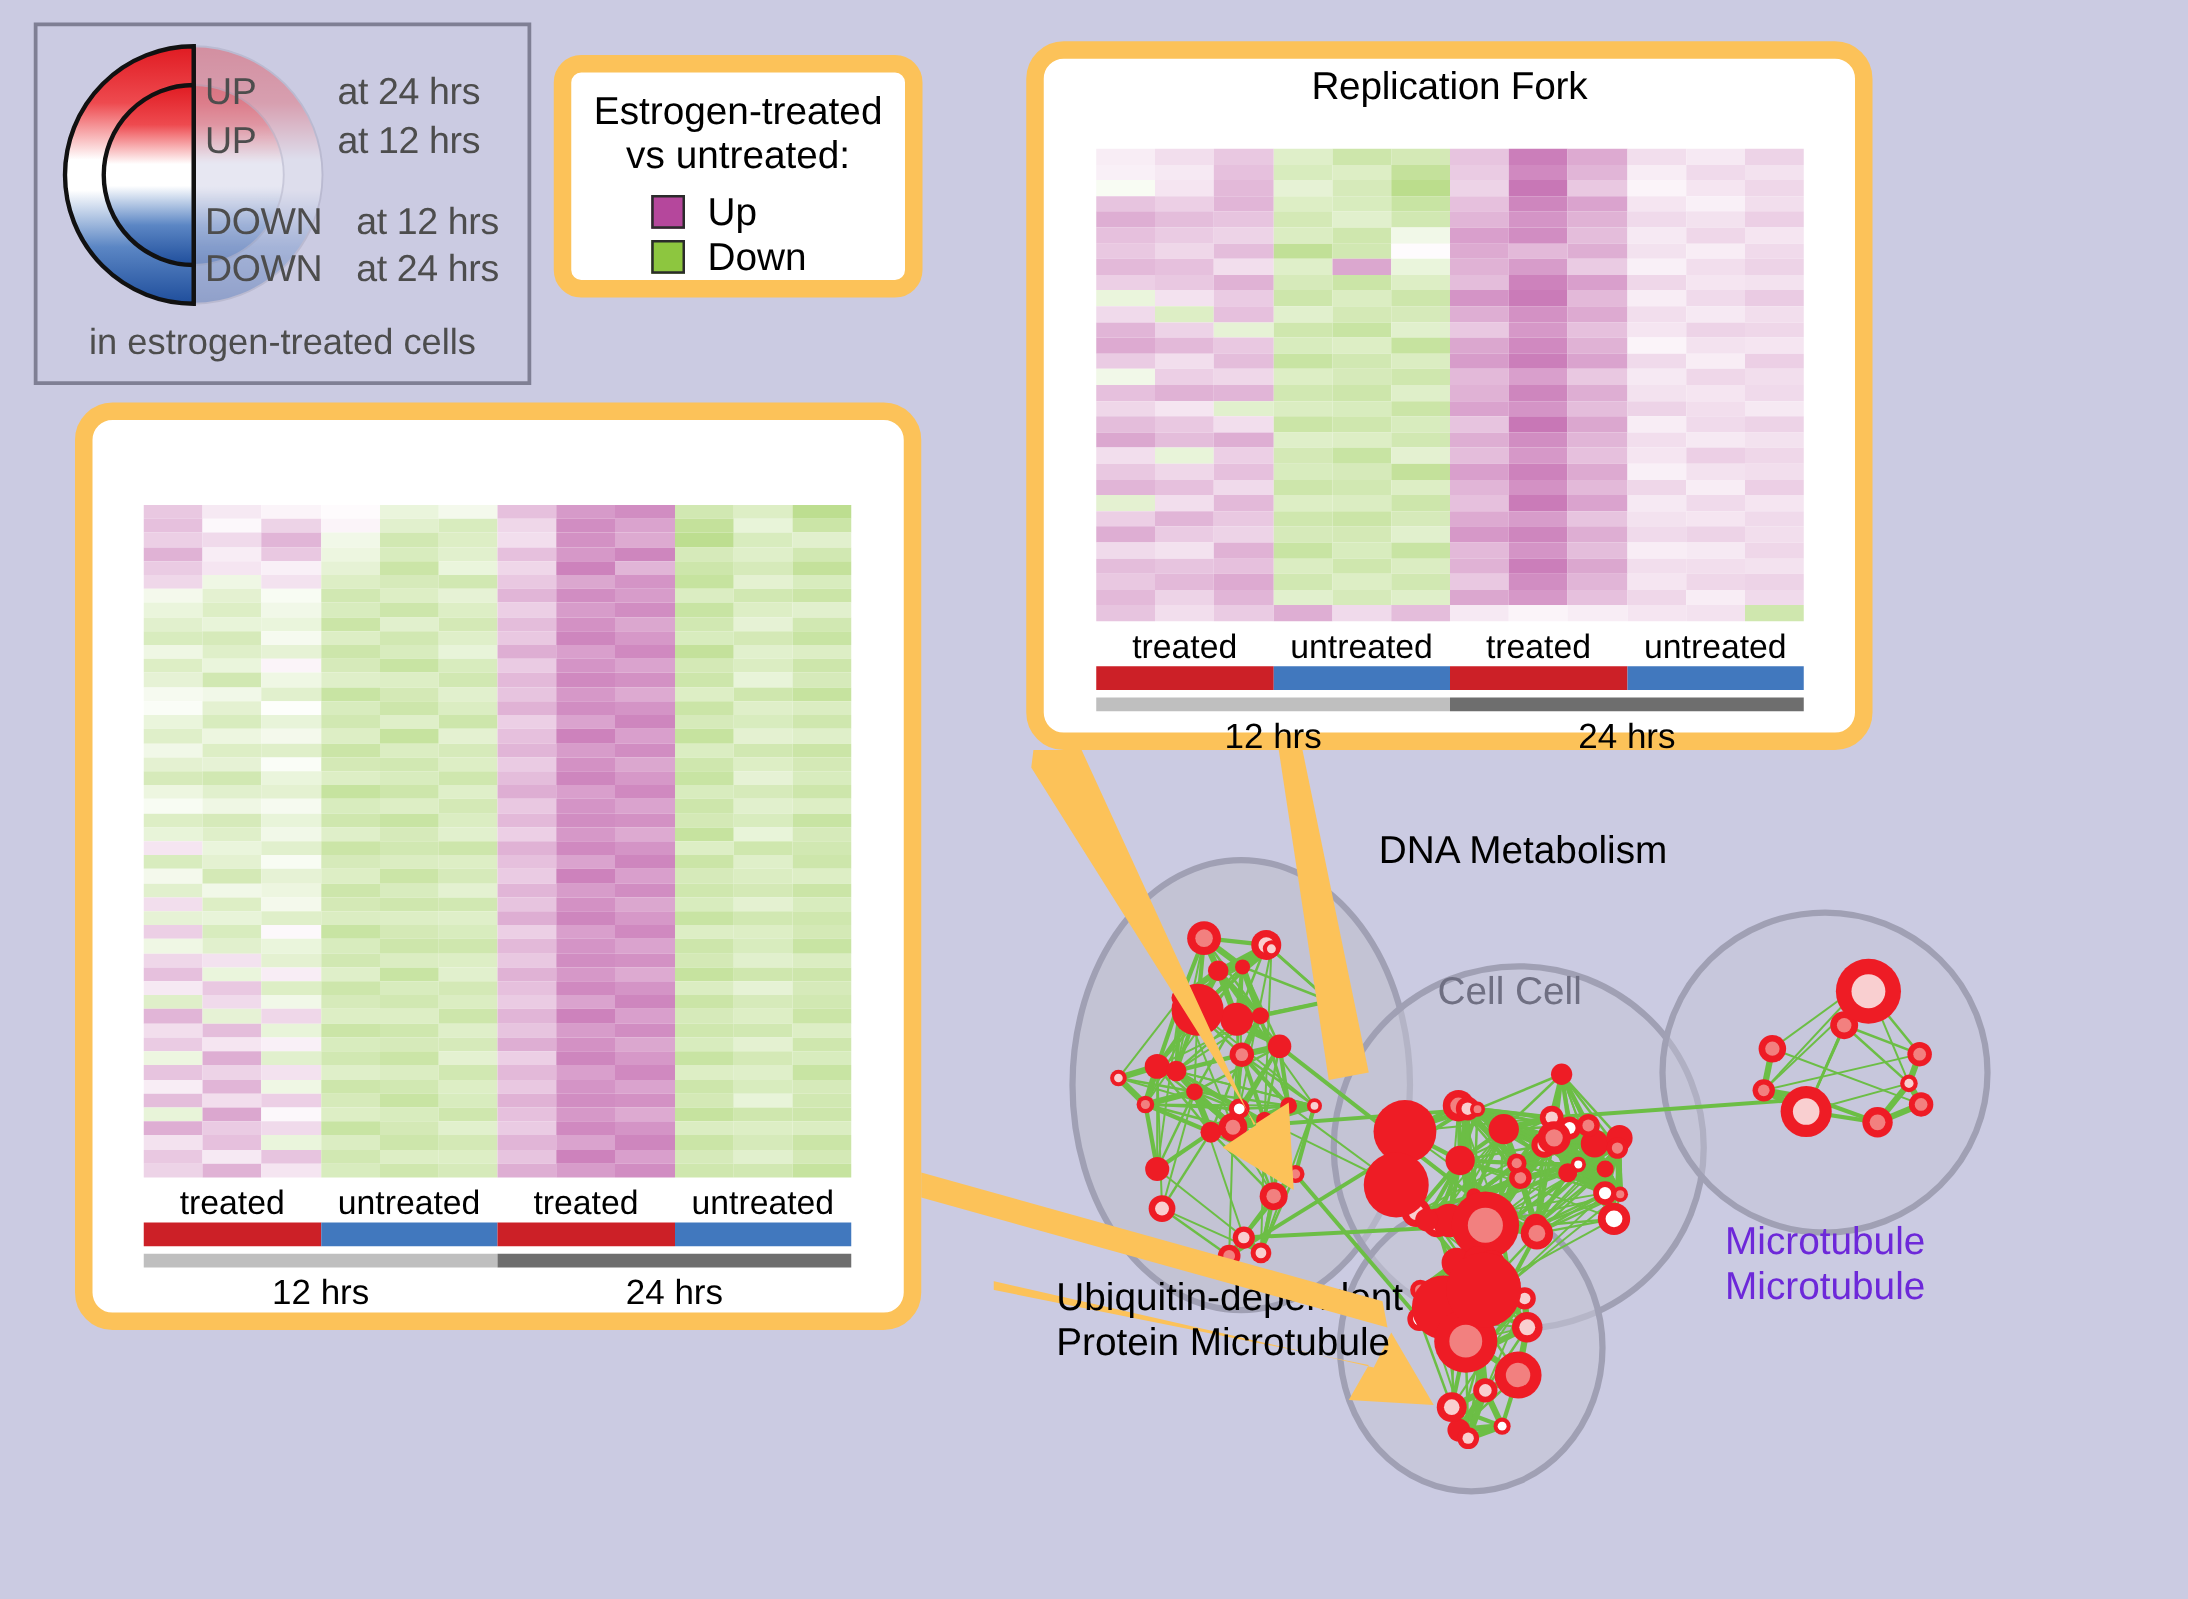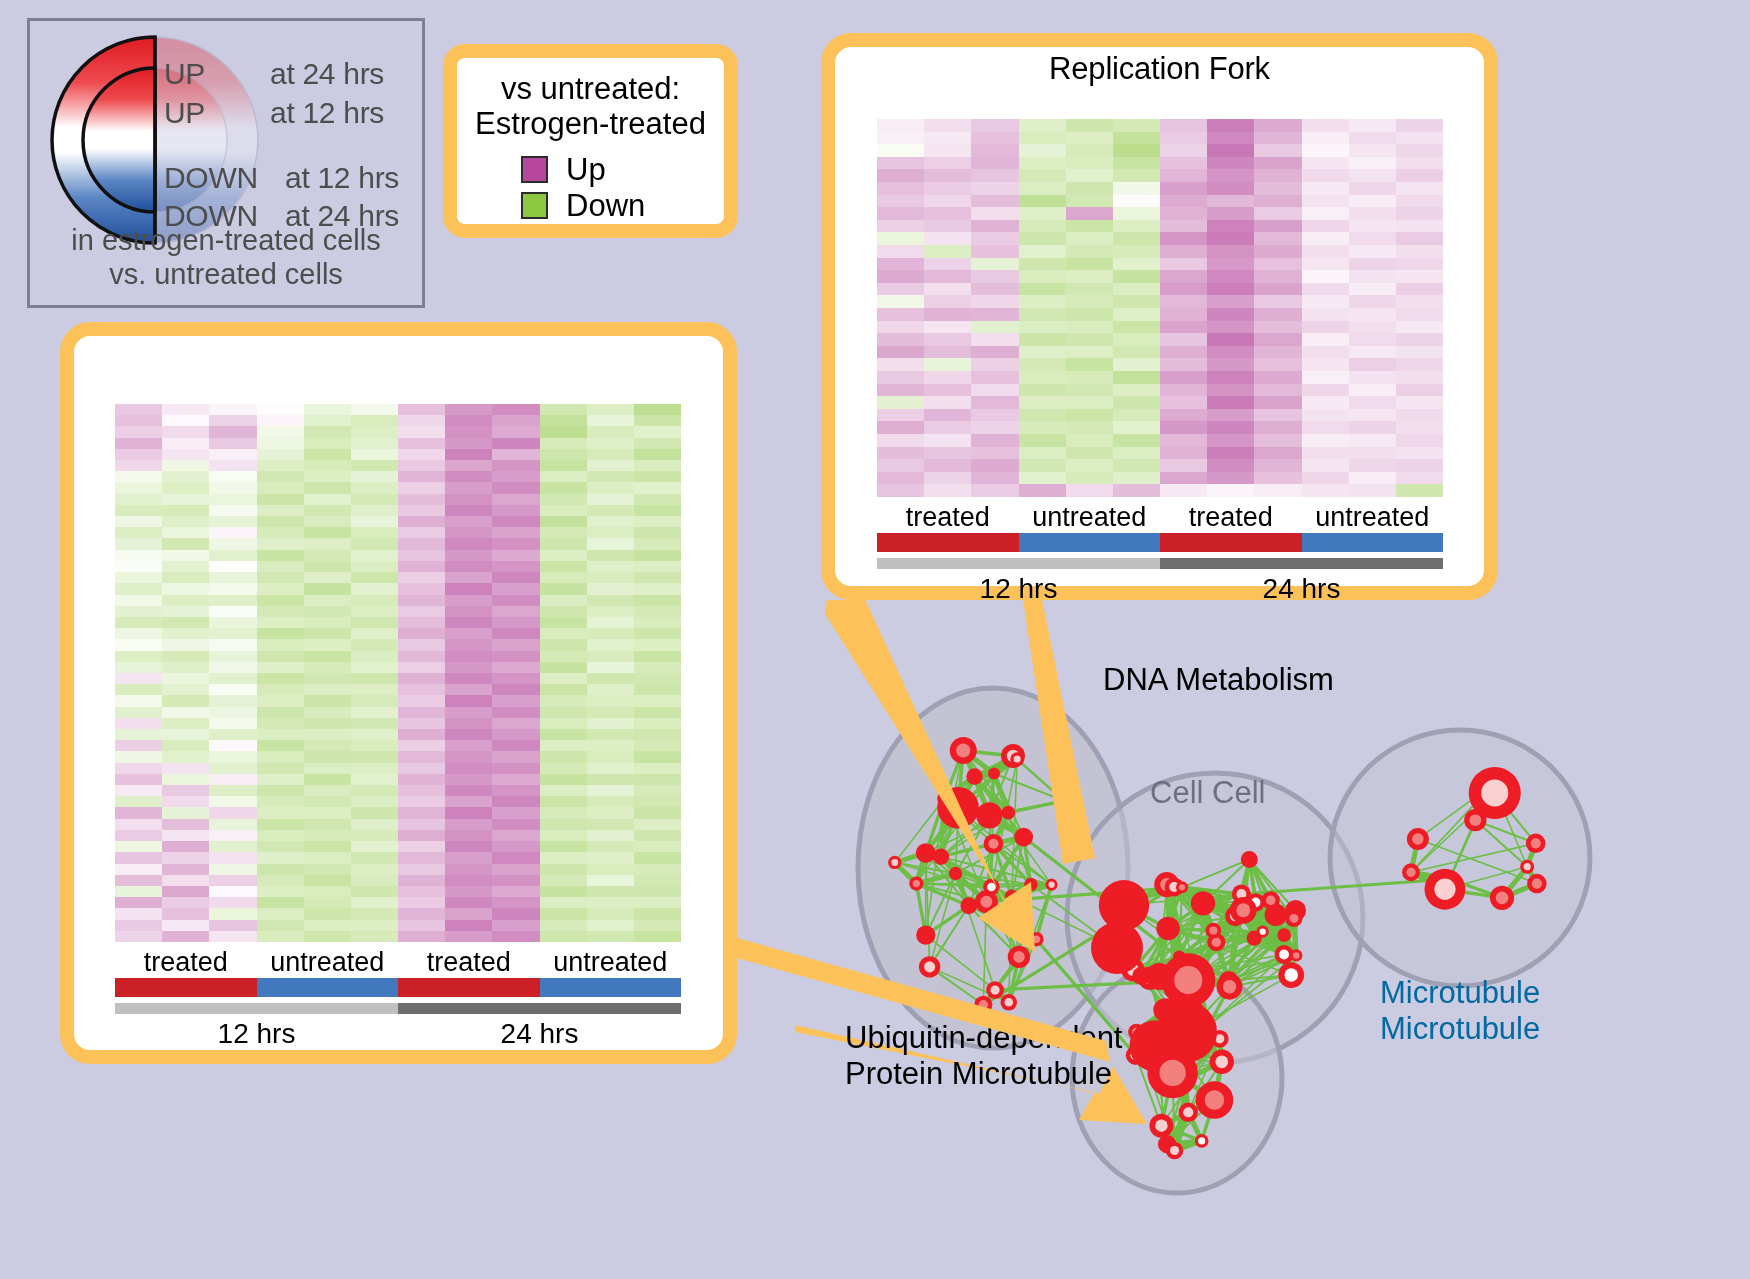--- a/index.html
+++ b/index.html
@@ -77,21 +77,21 @@
   
   #rf-panel { left: 821px; top: 33px; width: 677px; height: 567px; }
 
   
   #network { position: absolute; left: 795px; top: 600px; width: 955px; height: 679px; }
   .net-label {
     position: absolute; font-size: 31px; white-space: nowrap;
   }
   #lbl-dna  { left: 308px; top: 62px;  color: #000; }
   #lbl-cc   { left: 355px; top: 175px; color: #6f6f82; }
-  #lbl-mt   { left: 585px; top: 375px; color: #0369a1; line-height: 1.15; }
+  #lbl-mt   { left: 585px; top: 375px; color: #6d28d9; line-height: 1.15; }
   #lbl-ub   { left: 50px; top: 420px; color: #000; line-height: 1.15; text-align: left; }
 </style>
 </head>
 <body>
 
 <div id="stage">
 
   <div class="gradient-legend">
     <div class="ring-wrap">
       <svg width="215" height="215" viewBox="0 0 215 215">
@@ -121,28 +121,27 @@
       <span class="lt lt-at24a">at 24 hrs</span>
       <span class="lt lt-up12">UP</span>
       <span class="lt lt-at12a">at 12 hrs</span>
       <span class="lt lt-dn12">DOWN</span>
       <span class="lt lt-at12b">at 12 hrs</span>
       <span class="lt lt-dn24">DOWN</span>
       <span class="lt lt-at24b">at 24 hrs</span>
     </div>
     <div class="legend-caption">
       <div>in estrogen-treated cells</div>
-      <div>vs. untreated cells</div>
     </div>
   </div>
 
   <div class="panel" id="key-panel">
     <div class="key-head">
+      <div>Estrogen-treated</div>
       <div>vs untreated:</div>
-      <div>Estrogen-treated</div>
     </div>
     <div class="key-rows">
       <div class="key-row">
         <span class="swatch" id="sw-up" style="background: rgb(181, 71, 156);"></span>
         <span class="key-label">Up</span>
       </div>
       <div class="key-row">
         <span class="swatch" id="sw-down" style="background: rgb(141, 198, 63);"></span>
         <span class="key-label">Down</span>
       </div>

